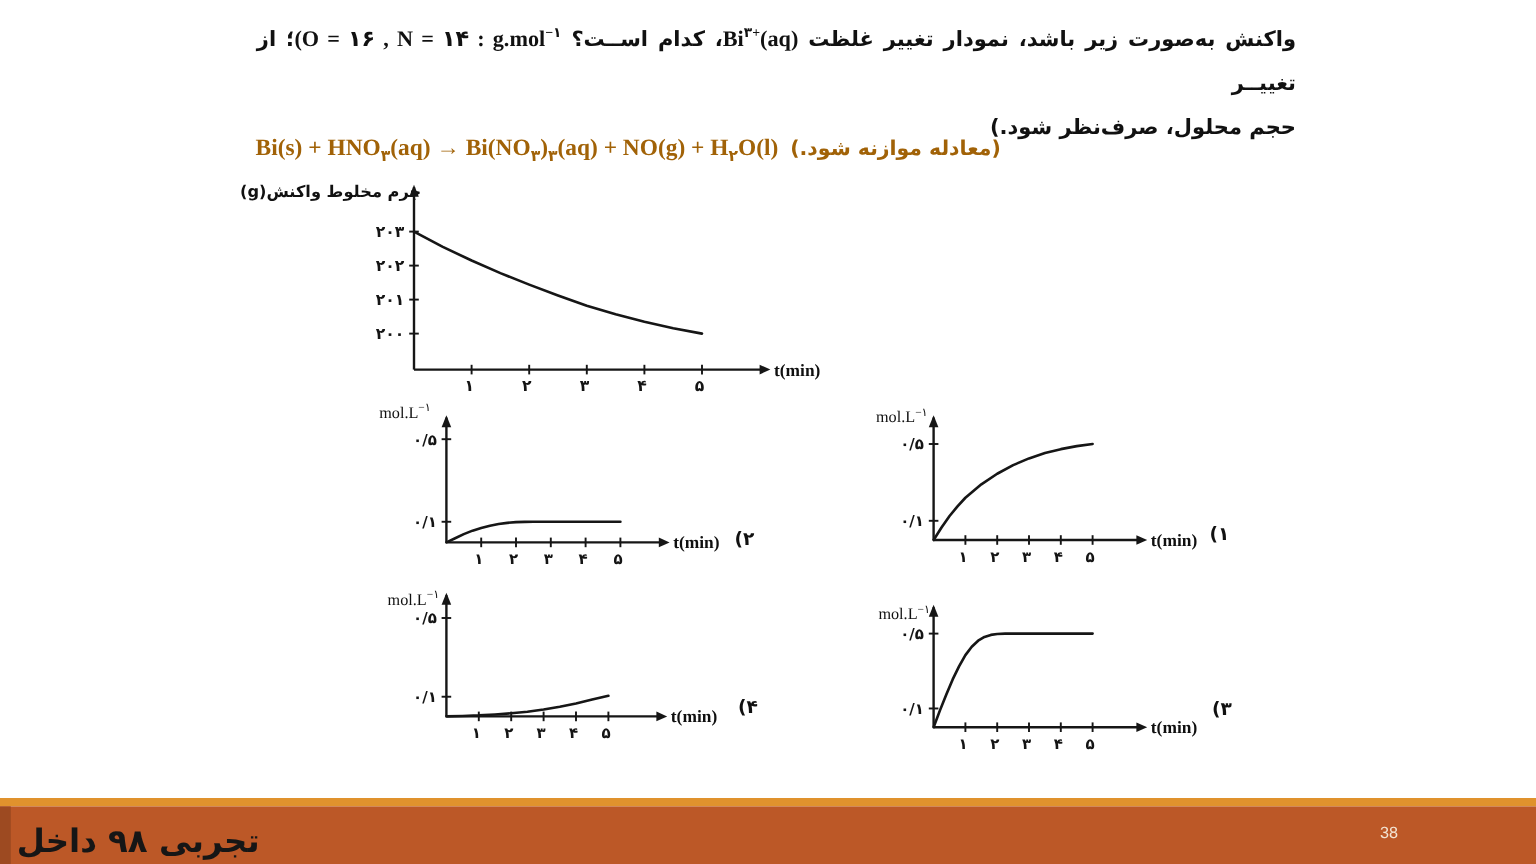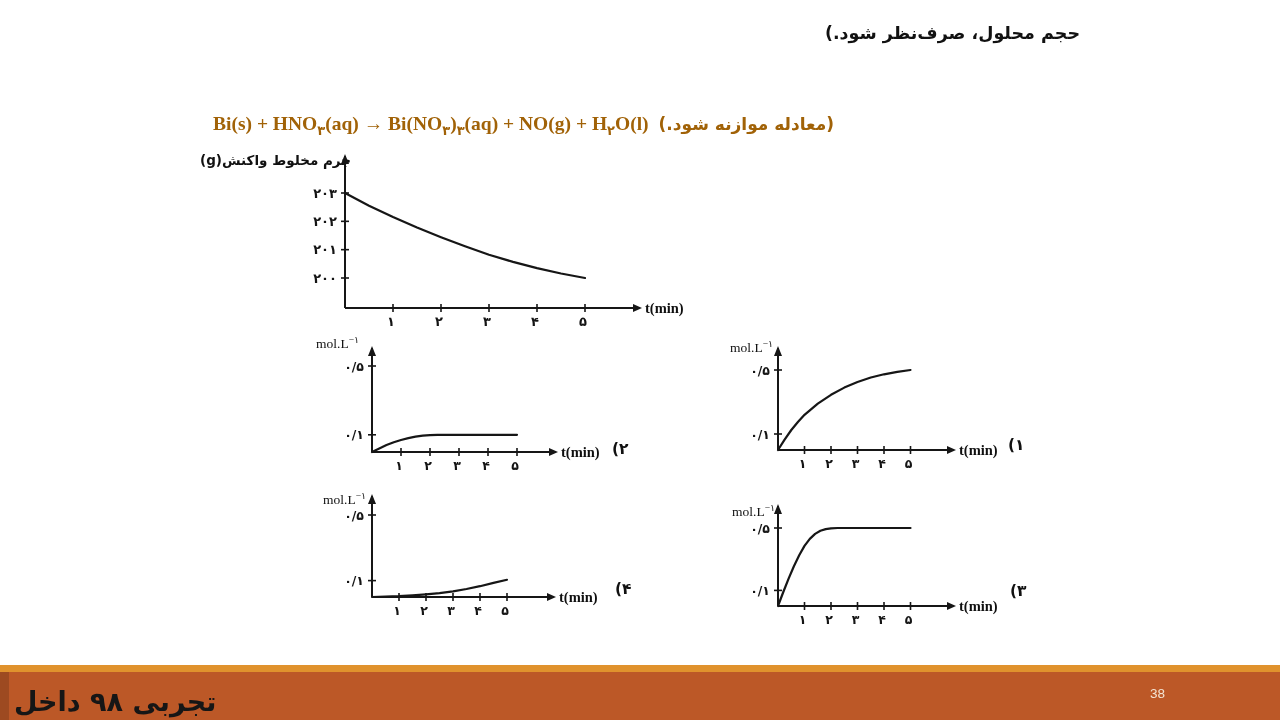--- a/index.html
+++ b/index.html
@@ -59,20 +59,23 @@
     position:absolute;left:1150px;top:686px;font-size:13.5px;font-weight:normal;
     font-family:"Liberation Sans","DejaVu Sans",sans-serif;
   }
 </style>
 </head>
 <body>
 
 <div class="slide">
 
   <div class="question-block">
+    <div class="qline justify">
+      <span>واکنش به‌صورت زیر باشد، نمودار تغییر غلظت </span><span class="latin"><span>Bi</span><span class="sup">۳+</span><span>(aq)</span></span><span>، کدام اســت؟ </span><span class="latin"><span>(O = ۱۶ , N = ۱۴ : g.mol</span><span class="sup">−۱</span></span><span>؛ از تغییــر</span>
+    </div>
     <div class="qline short">
       <span>حجم محلول، صرف‌نظر شود.)</span>
     </div>
   </div>
 
   <div class="equation-row">
     <span id="equation"><span>Bi(s) + HNO</span><sub class="eqsub">۳</sub><span>(aq) → Bi(NO</span><sub class="eqsub">۳</sub><span>)</span><sub class="eqsub">۳</sub><span>(aq) + NO(g) + H</span><sub class="eqsub">۲</sub><span>O(l)</span></span><span class="eq-note">(معادله موازنه شود.)</span>
   </div>
 
   <div class="chart" style="left:198px;top:148px;width:500px;height:185px;">

